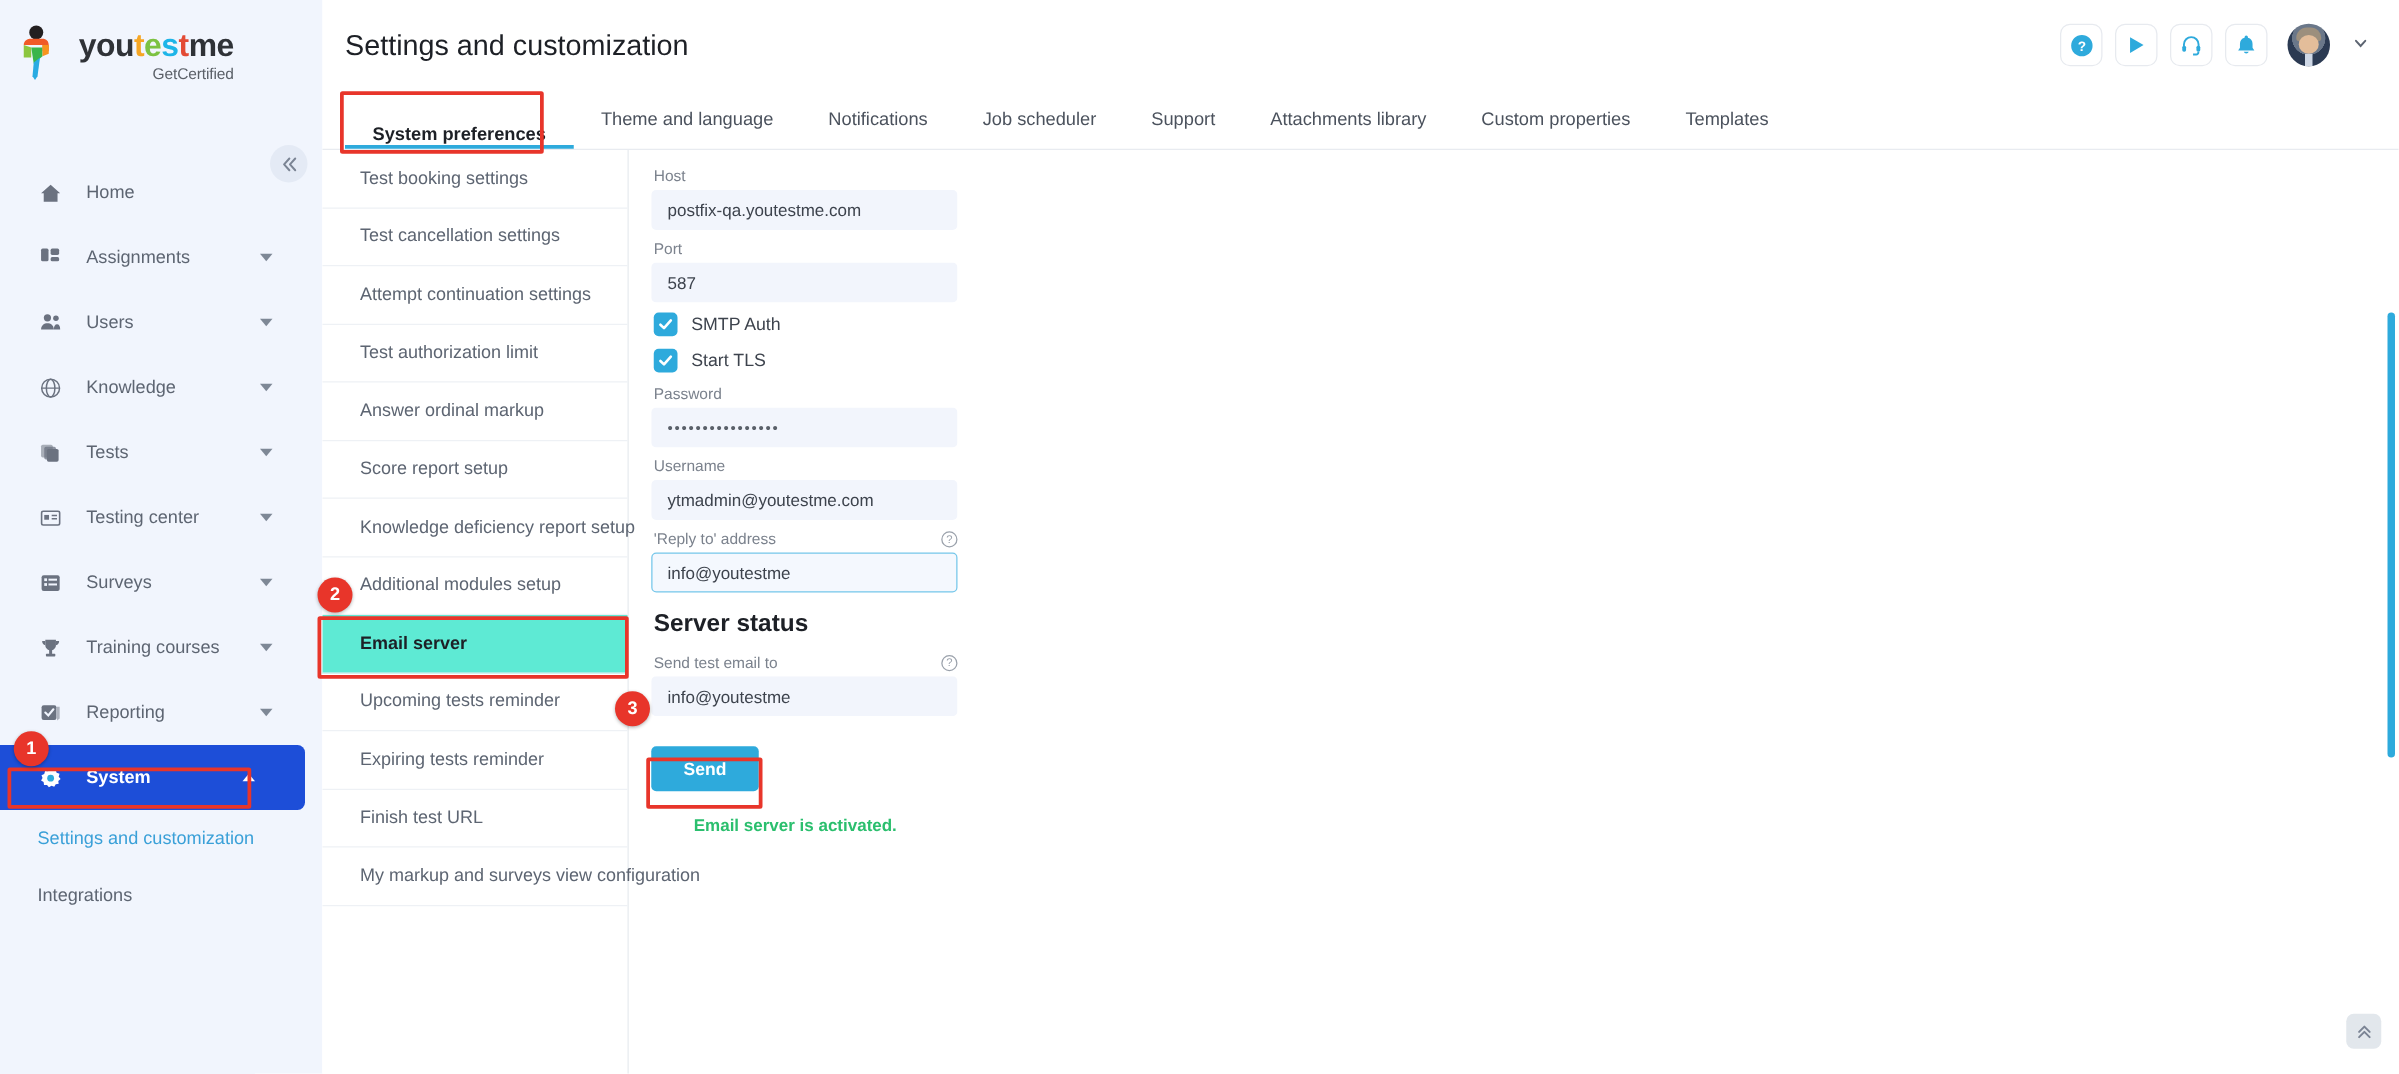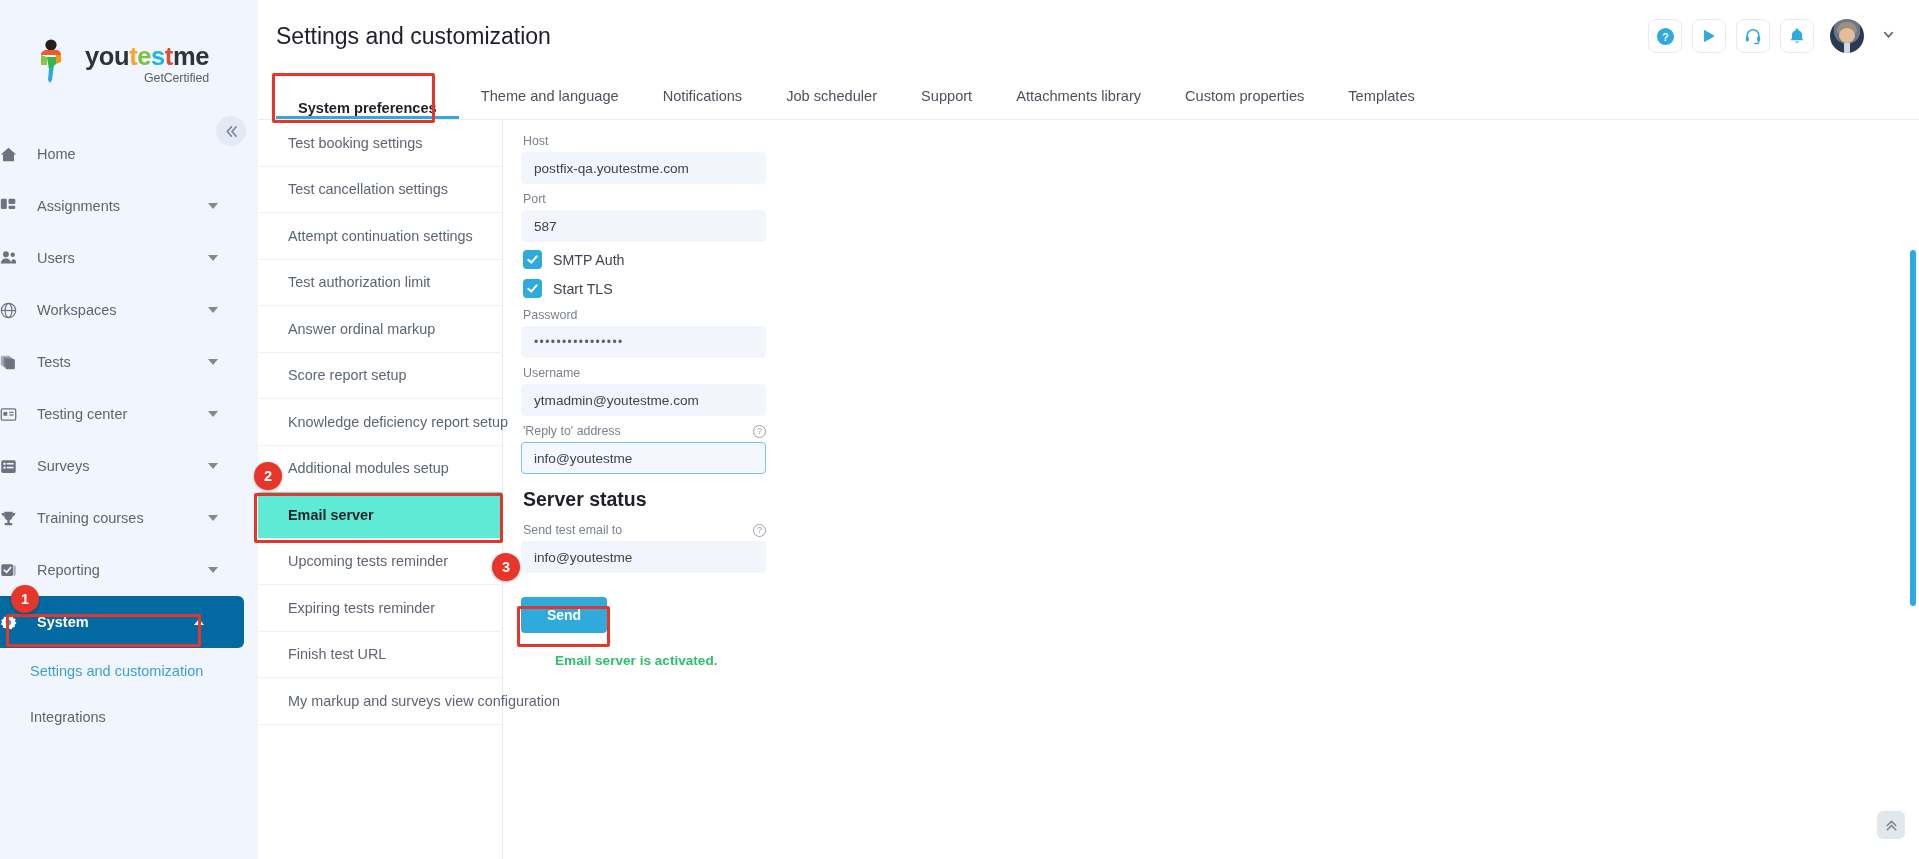--- a/index.html
+++ b/index.html
@@ -9,21 +9,21 @@
     background: #ffffff;
     overflow: hidden;
   }
   #app { position: relative; width: 1919px; height: 859px; display: flex; }
 
   
   .lsb {
     width: 258px; height: 859px; background: #f1f5fd;
     flex: 0 0 258px; position: relative; overflow: hidden;
   }
-  .lsb-logo { height: 86px; display: flex; align-items: flex-end; padding-left: 32px; }
+  .lsb-logo { height: 86px; display: flex; align-items: center; padding-left: 10px; }
   .logo-mark { width: 44px; height: 48px; position: relative; flex: 0 0 44px; }
   .logo-wrap { display: flex; align-items: flex-start; }
   .logo-text { margin-left: 9px; padding-top: 6px; }
   .logo-word { font-size: 25.5px; font-weight: 700; letter-spacing: -0.4px; line-height: 1; }
   .lw-you { color: #2f3237; }
   .lw-t1 { color: #f6a623; }
   .lw-e { color: #7cc242; }
   .lw-s { color: #1eb5e8; }
   .lw-t2 { color: #e34b35; }
   .lw-me { color: #2f3237; }
@@ -33,36 +33,36 @@
     position: absolute; right: 12px; top: 116px;
     width: 30px; height: 30px; border-radius: 50%;
     background: #e4eaf5; color: #7b8494;
     display: flex; align-items: center; justify-content: center;
     font-size: 15px; cursor: pointer;
   }
 
   .lsb-nav { margin-top: 42px; }
   .nav-item {
     height: 52px; display: flex; align-items: center;
-    color: #5d6572; font-size: 14.5px;
+    padding-left: 32px; color: #5d6572; font-size: 14.5px;
     cursor: pointer; position: relative;
   }
   .nav-item .ni-icon {
     width: 26px; flex: 0 0 26px; display: flex; align-items: center;
     color: #6b7280;
   }
   .nav-item .ni-label { margin-left: 11px; }
   .nav-caret {
     position: absolute; right: 40px; top: 50%; transform: translateY(-50%);
     width: 0; height: 0; border-left: 5.5px solid transparent;
     border-right: 5.5px solid transparent; border-top: 6px solid #7e8896;
   }
   .nav-caret.up { border-top: none; border-bottom: 6px solid #ffffff; }
   .nav-item.active {
-    background: #0369a1; color: #ffffff; font-weight: 700;
+    background: #1d4ed8; color: #ffffff; font-weight: 700;
     border-radius: 0 6px 6px 0; margin-right: 14px;
   }
   .nav-item.active .ni-icon { color: #ffffff; }
   .nav-sub {
     height: 46px; display: flex; align-items: center;
     padding-left: 24px; font-size: 14.5px; color: #3aa0d8; cursor: pointer;
   }
   .nav-sub.plain { color: #5d6572; }
 
   
@@ -229,21 +229,21 @@
       </div>
 
       <div class="nav-item">
         <span class="ni-icon">
           <svg width="17" height="17" viewBox="0 0 20 20" fill="none" stroke="#6b7280" stroke-width="1.4">
               <circle cx="10" cy="10" r="8.4"></circle>
               <ellipse cx="10" cy="10" rx="4" ry="8.4"></ellipse>
               <line x1="1.6" y1="10" x2="18.4" y2="10"></line>
             </svg>
         </span>
-        <span class="ni-label">Workspaces</span>
+        <span class="ni-label">Knowledge</span>
         <span class="nav-caret"></span>
       </div>
 
       <div class="nav-item">
         <span class="ni-icon">
           <svg width="17" height="17" viewBox="0 0 20 20" fill="#6b7280">
               <rect x="1" y="2" width="11" height="12" rx="1.6" opacity=".55"></rect>
               <rect x="4" y="4" width="11" height="12" rx="1.6" opacity=".75"></rect>
               <rect x="6.5" y="6" width="11" height="12" rx="1.6"></rect>
             </svg>

